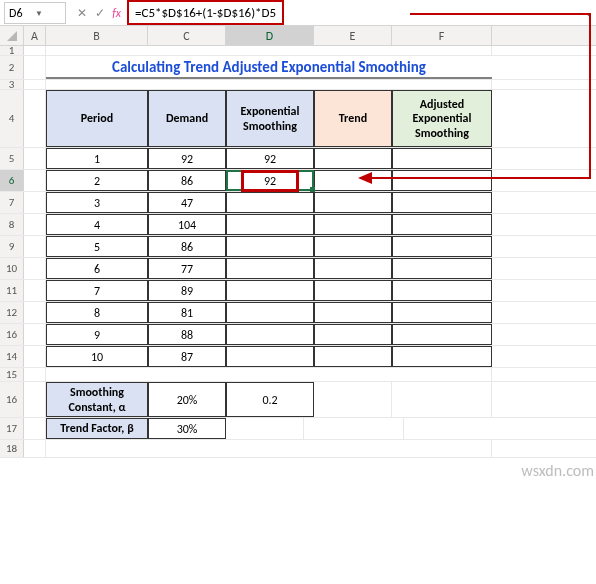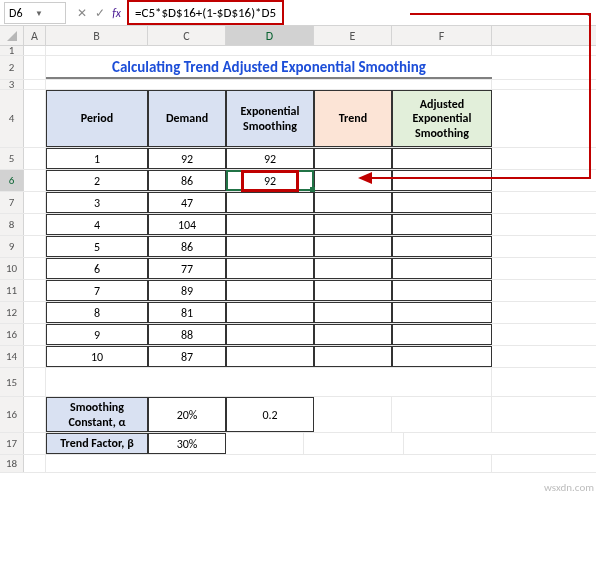--- a/index.html
+++ b/index.html
@@ -4,21 +4,21 @@
   <style>
     * { box-sizing: border-box; margin: 0; padding: 0; }
     body { font-family: Calibri, sans-serif; font-size: 12px; background: #fff; width: 596px; height: 584px; position: relative; overflow: hidden; }
     
     .formula-bar { display: flex; align-items: center; height: 26px; border-bottom: 1px solid #d4d4d4; background: #fff; }
     .name-box { width: 62px; height: 22px; border: 1px solid #ccc; margin: 2px 4px; padding: 0 4px; display: flex; align-items: center; font-size: 12px; background: #fff; }
     .name-box span { flex: 1; }
     .name-box .dd { font-size: 8px; color: #666; }
     .fb-icons { display: flex; gap: 2px; padding: 0 4px; color: #888; font-size: 12px; align-items: center; height: 100%; }
     .fb-icons span { padding: 0 3px; }
-    .fx { font-style: italic; color: #4c1d95; font-size: 12px; margin-right: 6px; }
+    .fx { font-style: italic; color: #ec4899; font-size: 12px; margin-right: 6px; }
     .formula-box { flex: 1; display: flex; align-items: center; position: relative; border-radius: 6px; }
     .formula-highlight { border: 2px solid #c00000; padding: 3px 6px; font-size: 13px; background:#fff; }
     .formula-expand { position: absolute; right: 4px; font-size: 8px; color: #666; }
 
     .col-headers { display: flex; height: 20px; background: #f3f2f1; border-bottom: 1px solid #d4d4d4; }
     .row-header-spacer { width: 24px; border-right: 1px solid #d4d4d4; display:flex; align-items:center; justify-content:center; }
     .col-h { border-right: 1px solid #d4d4d4; display: flex; align-items: center; justify-content: center; font-size: 12px; color: #555; }
     .col-A { width: 22px; }
     .col-B { width: 102px; }
     .col-C { width: 78px; }
@@ -29,21 +29,21 @@
     .sheet { position: relative; }
     .row { display: flex; border-bottom: 1px solid #e8e8e8; }
     .rh { width: 24px; background: #f3f2f1; border-right: 1px solid #d4d4d4; display: flex; align-items: center; justify-content: center; font-size: 11px; color: #555; }
     .cell { border-right: 1px solid #e8e8e8; display: flex; align-items: center; justify-content: center; font-size: 12px; padding: 2px; }
     
     .r1 { height: 10px; }
     .r2 { height: 24px; }
     .r3 { height: 10px; }
     .r4 { height: 58px; }
     .rn { height: 22px; }
-    .r15 { height: 29px; }
+    .r15 { height: 14px; }
     .r16 { height: 36px; }
     .r17 { height: 22px; }
     .r18 { height: 18px; }
 
     .title-cell { font-weight: bold; font-size: 15px; color: #1d4ed8; border-bottom: 2px solid #808080; display:flex; align-items:center; justify-content:center; width: 446px; height:100%; }
     
     .tbl-header { background: #d9e1f2; font-weight: bold; border: 1px solid #333 !important; text-align: center; line-height: 1.2; }
     .tbl-header.trend { background: #fce4d6; }
     .tbl-header.adj { background: #e2efda; }
     .tbl-cell { border: 1px solid #333 !important; background: #fff; }
@@ -52,21 +52,21 @@
     .selected-cell::after { content: ''; position: absolute; right: -3px; bottom: -3px; width: 5px; height: 5px; background: #217346; }
     .red-box { border: 3px solid #c00000 !important; font-weight: normal; }
 
     .param-label { background: #d9e1f2; font-weight: bold; border: 1px solid #333 !important; text-align:center; line-height:1.2; font-size:12px; }
     .param-cell { border: 1px solid #333 !important; background:#fff; }
 
     .arrow-svg { position: absolute; top: 0; left: 0; pointer-events: none; }
     
     .active-row-h { background: #d2d2d2 !important; color:#0a6332 !important; }
     .active-col-h { background: #d2d2d2 !important; color:#0a6332 !important; }
-    .wmk { position:absolute; right:2px; bottom:90px; font-size:11px; color:#bdbdbd; }
+    .wmk { position:absolute; right:2px; bottom:104px; font-size:16px; color:#bdbdbd; }
   </style>
 </head>
 <body>
 
 <div class="formula-bar">
   <div class="name-box">
     <span>D6</span>
     <span class="dd">▼</span>
   </div>
   <div class="fb-icons">

